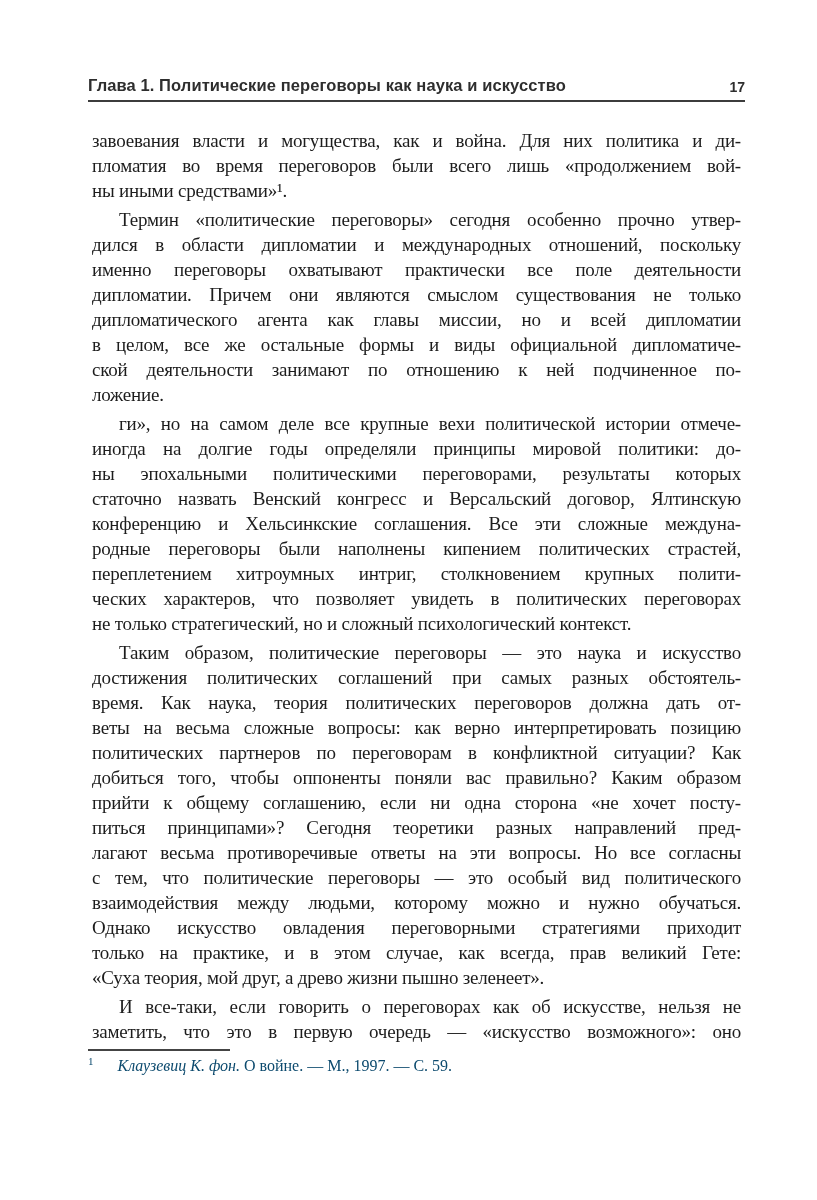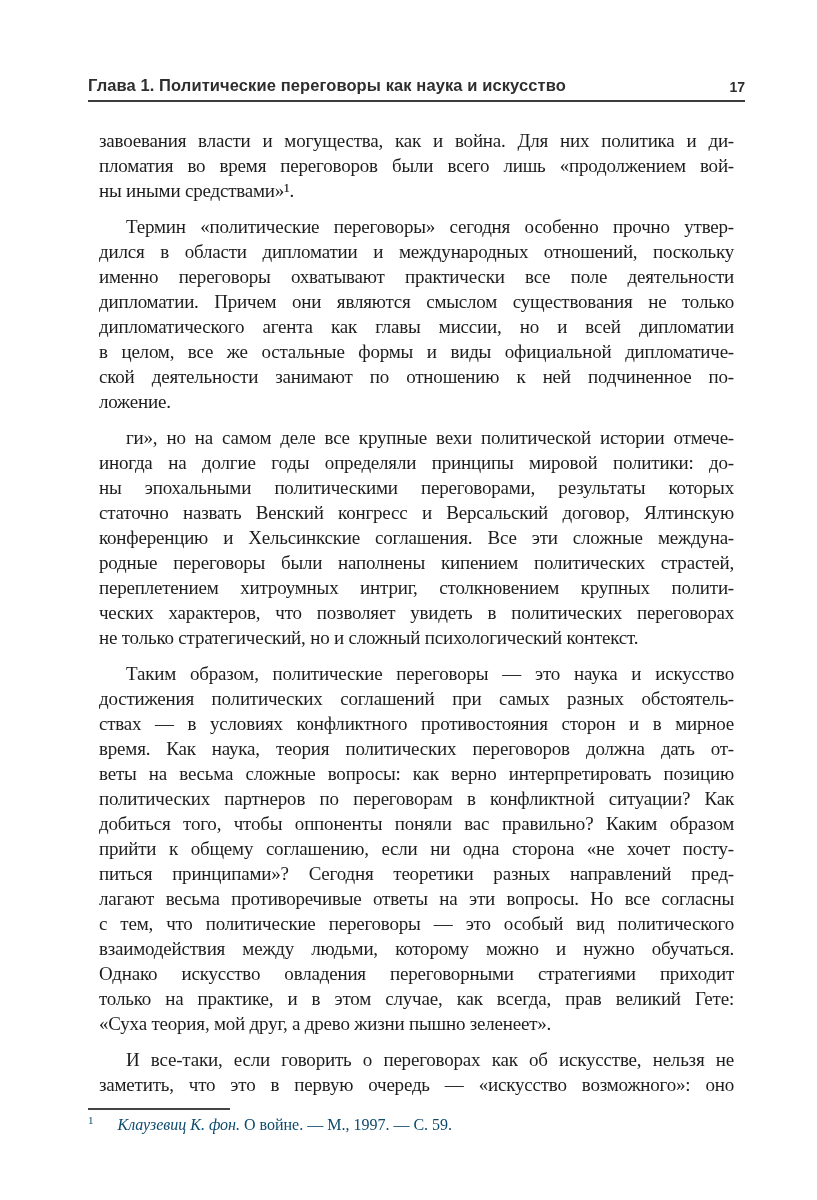--- a/index.html
+++ b/index.html
@@ -34,21 +34,21 @@
     font-size: 14px;
   }
   .body-text {
     margin-top: 26px;
     font-family: "Liberation Serif", "DejaVu Serif", serif;
     font-size: 19px;
     line-height: 25px;
     color: #1d1d1d;
     letter-spacing: -0.2px;
   }
-  .para { margin: 11px; }
+  .para { margin: 4px; }
   .line {
     text-align: justify;
     text-align-last: justify;
     white-space: normal;
   }
   .line.last {
     text-align-last: left;
   }
   .para.indent .line:first-child {
     text-indent: 27px;
@@ -111,21 +111,20 @@
         <div class="line">статочно назвать Венский конгресс и Версальский договор, Ялтинскую</div>
         <div class="line">конференцию и Хельсинкские соглашения. Все эти сложные междуна-</div>
         <div class="line">родные переговоры были наполнены кипением политических страстей,</div>
         <div class="line">переплетением хитроумных интриг, столкновением крупных полити-</div>
         <div class="line">ческих характеров, что позволяет увидеть в политических переговорах</div>
         <div class="line last">не только стратегический, но и сложный психологический контекст.</div>
       </div>
       <div class="para indent">
         <div class="line">Таким образом, политические переговоры — это наука и искусство</div>
         <div class="line">достижения политических соглашений при самых разных обстоятель-</div>
-        <div class="line">ствах — в условиях конфликтного противостояния сторон и в мирное</div>
         <div class="line">время. Как наука, теория политических переговоров должна дать от-</div>
         <div class="line">веты на весьма сложные вопросы: как верно интерпретировать позицию</div>
         <div class="line">политических партнеров по переговорам в конфликтной ситуации? Как</div>
         <div class="line">добиться того, чтобы оппоненты поняли вас правильно? Каким образом</div>
         <div class="line">прийти к общему соглашению, если ни одна сторона «не хочет посту-</div>
         <div class="line">питься принципами»? Сегодня теоретики разных направлений пред-</div>
         <div class="line">лагают весьма противоречивые ответы на эти вопросы. Но все согласны</div>
         <div class="line">с тем, что политические переговоры — это особый вид политического</div>
         <div class="line">взаимодействия между людьми, которому можно и нужно обучаться.</div>
         <div class="line">Однако искусство овладения переговорными стратегиями приходит</div>

